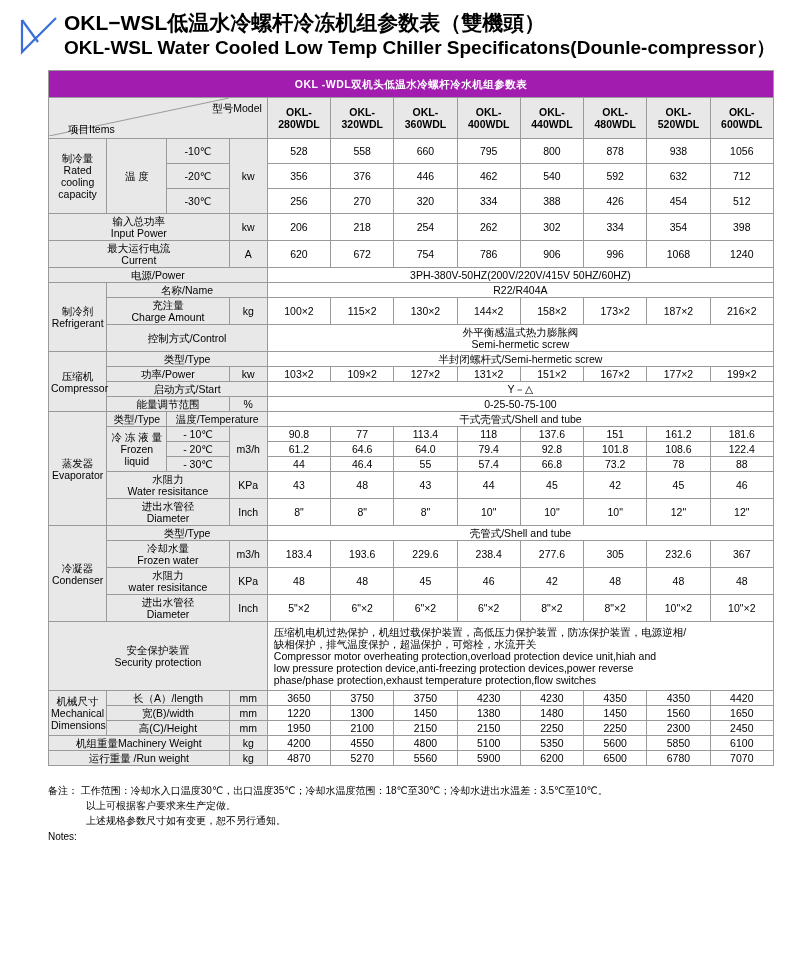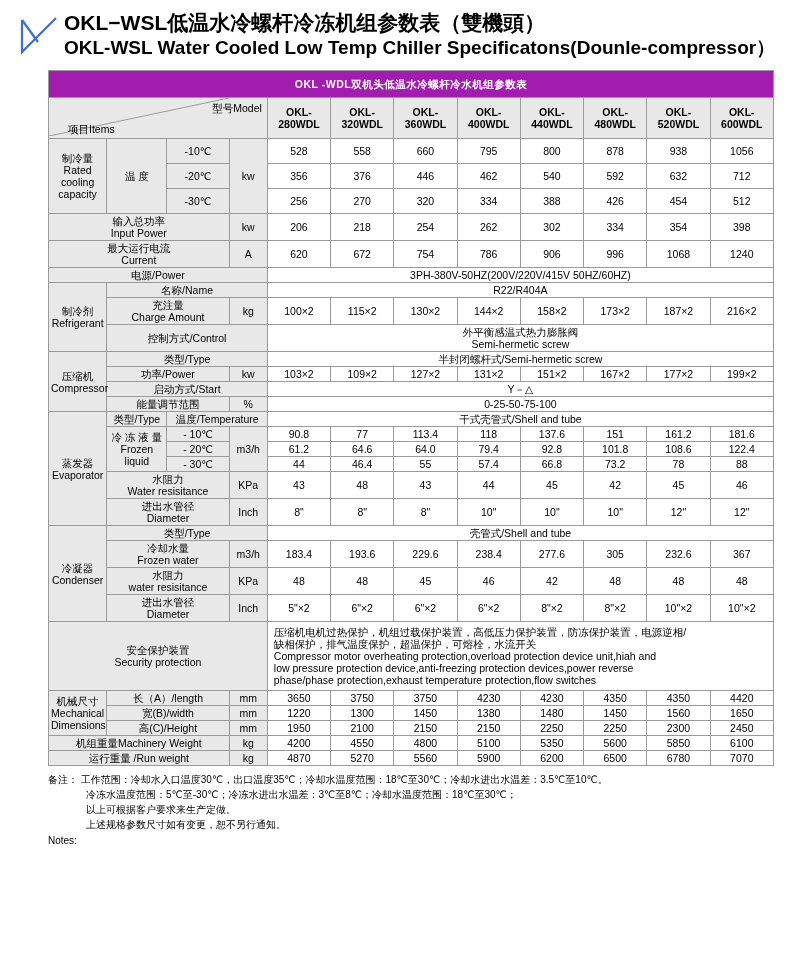--- a/index.html
+++ b/index.html
@@ -43,21 +43,21 @@
   .modelhead{font-size:10px;line-height:11px;font-weight:bold;padding:2px 0;}
   .corner{
     position:relative;height:38px;padding:0;background:#e8e8e8;
   }
   .corner .items{position:absolute;left:19px;bottom:3px;font-size:10.5px;}
   .corner .model{position:absolute;right:5px;top:4px;font-size:10.5px;}
   .corner svg{position:absolute;left:0;top:0;}
   .lbl{font-size:10.5px;line-height:12px;}
   .tall{height:22px;}
   .notes{
-    margin:6px 0 0 48px;
+    margin:17px 0 0 48px;
     font-size:10px;
     line-height:15px;
     color:#000;
   }
   .notes .ln{white-space:nowrap;}
   .notes-label{margin-top:1px;font-size:10px;}
 </style>
 </head>
 <body>
 
@@ -492,19 +492,18 @@
       <td>6500</td>
       <td>6780</td>
       <td>7070</td>
     </tr>
   </tbody>
       </table>
   </div>
 
   <div class="notes">
     <div class="ln">备注： 工作范围：冷却水入口温度30℃，出口温度35℃；冷却水温度范围：18℃至30℃；冷却水进出水温差：3.5℃至10℃。</div>
-    <div class="ln" style="padding-left:38px">冷冻水温度范围：5℃至-30℃；冷冻水进出水温差：3℃至8℃；冷却水温度范围：18℃至30℃；</div>
     <div class="ln" style="padding-left:38px">以上可根据客户要求来生产定做。</div>
     <div class="ln" style="padding-left:38px">上述规格参数尺寸如有变更，恕不另行通知。</div>
     <div class="notes-label">Notes:</div>
   </div>
 
 </div>
 
 </body></html>

